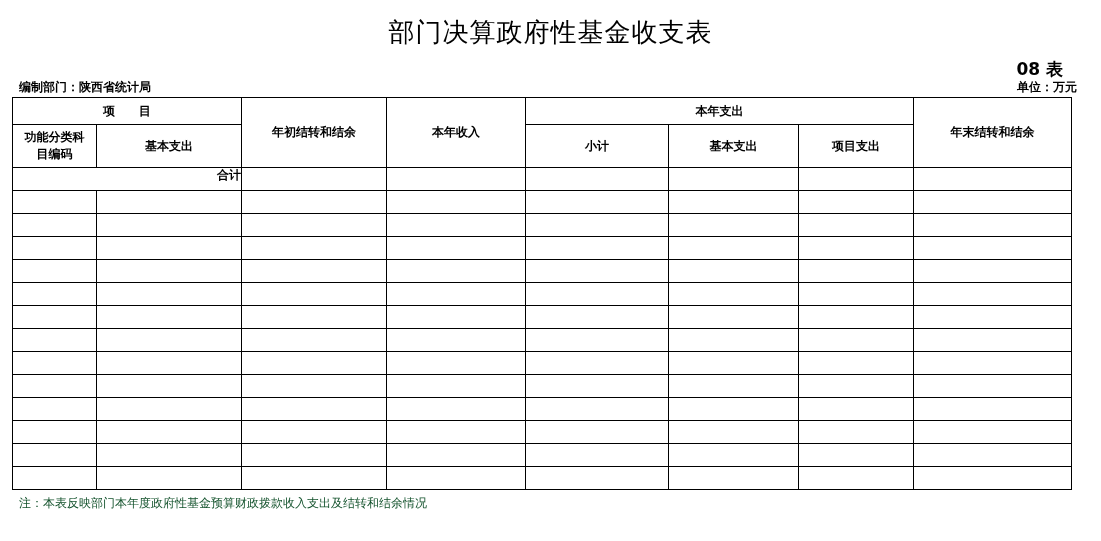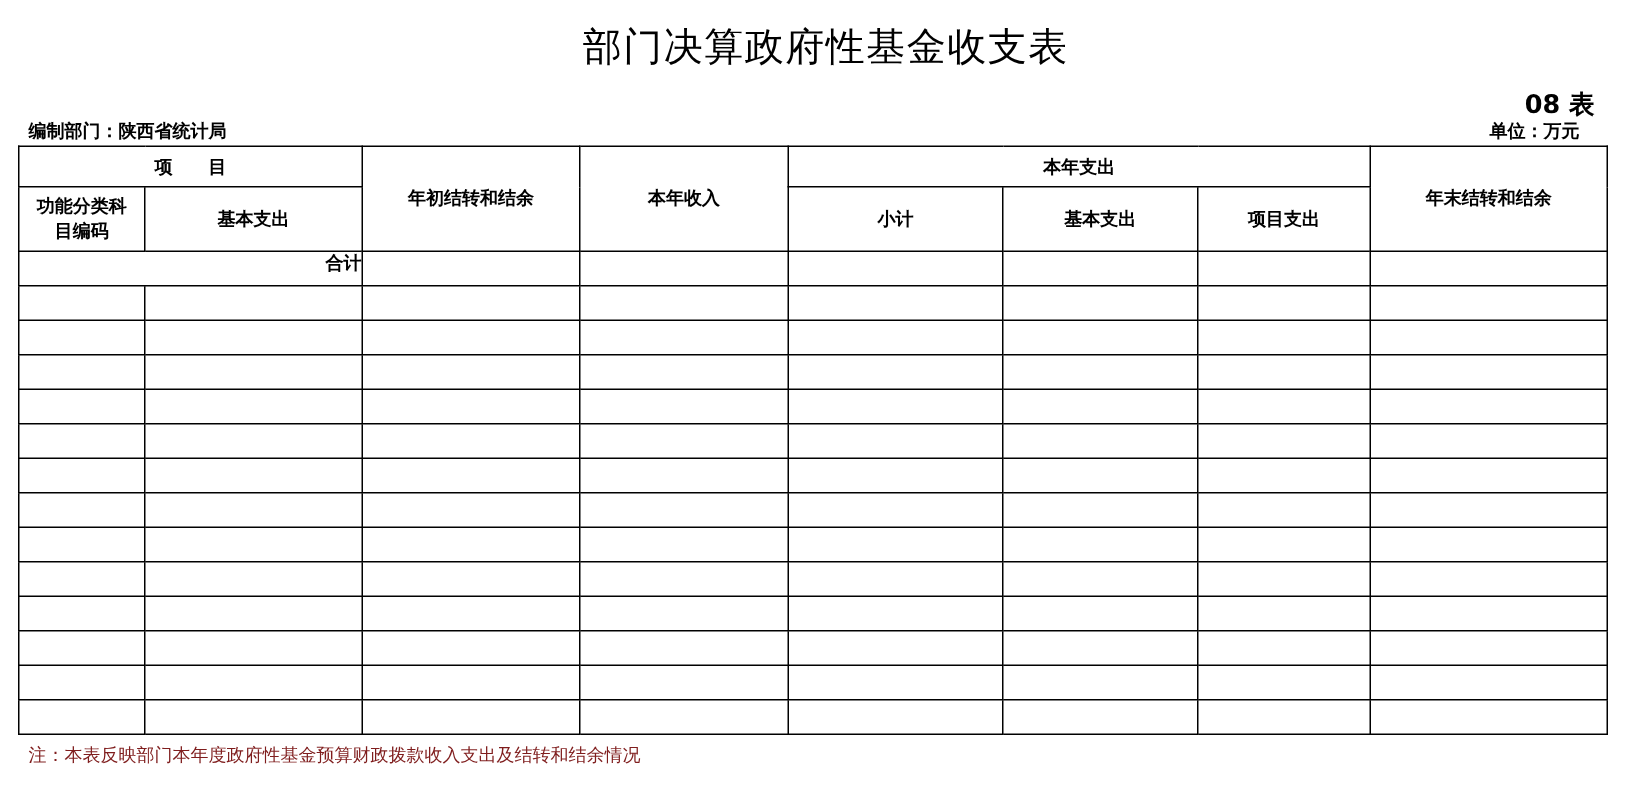--- a/index.html
+++ b/index.html
@@ -12,38 +12,38 @@
     text-align: center; font-family: "DejaVu Serif", "Liberation Serif", serif;
     font-size: 26px; line-height: 36px; letter-spacing: 1px;
   }
   .form-no {
     position: absolute; right: 38px; top: 58px; font-size: 17px; font-weight: bold;
   }
   .dept {
     position: absolute; left: 19px; top: 79px; font-size: 12px; font-weight: bold;
   }
   .unit {
-    position: absolute; right: 48px; top: 79px; font-size: 12px; font-weight: bold;
+    position: absolute; right: 24px; top: 79px; font-size: 12px; font-weight: bold;
   }
   table.grid {
     position: absolute; left: 12px; top: 97px;
     border-collapse: collapse; table-layout: fixed;
     width: 1059px;
   }
   table.grid td {
     border: 1px solid #000; padding: 0; font-size: 12px; font-weight: bold;
     text-align: center; vertical-align: middle; line-height: 17px;
   }
   tr.h1 td { height: 26px; }
   tr.h2 td { height: 42px; }
   tr.total td { height: 22px; text-align: right; }
   tr.data td { height: 22px; }
   .note {
     position: absolute; left: 19px; top: 495px; font-size: 12px;
-    font-family: "DejaVu Serif", "Liberation Serif", serif; color: #7f1d1d;
+    font-family: "DejaVu Serif", "Liberation Serif", serif; color: #14532d;
   }
 </style>
 </head>
 <body>
 
 <div class="title">部门决算政府性基金收支表</div>
 <div class="form-no">08 表</div>
 <div class="dept">编制部门：陕西省统计局</div>
 <div class="unit">单位：万元</div>
 

